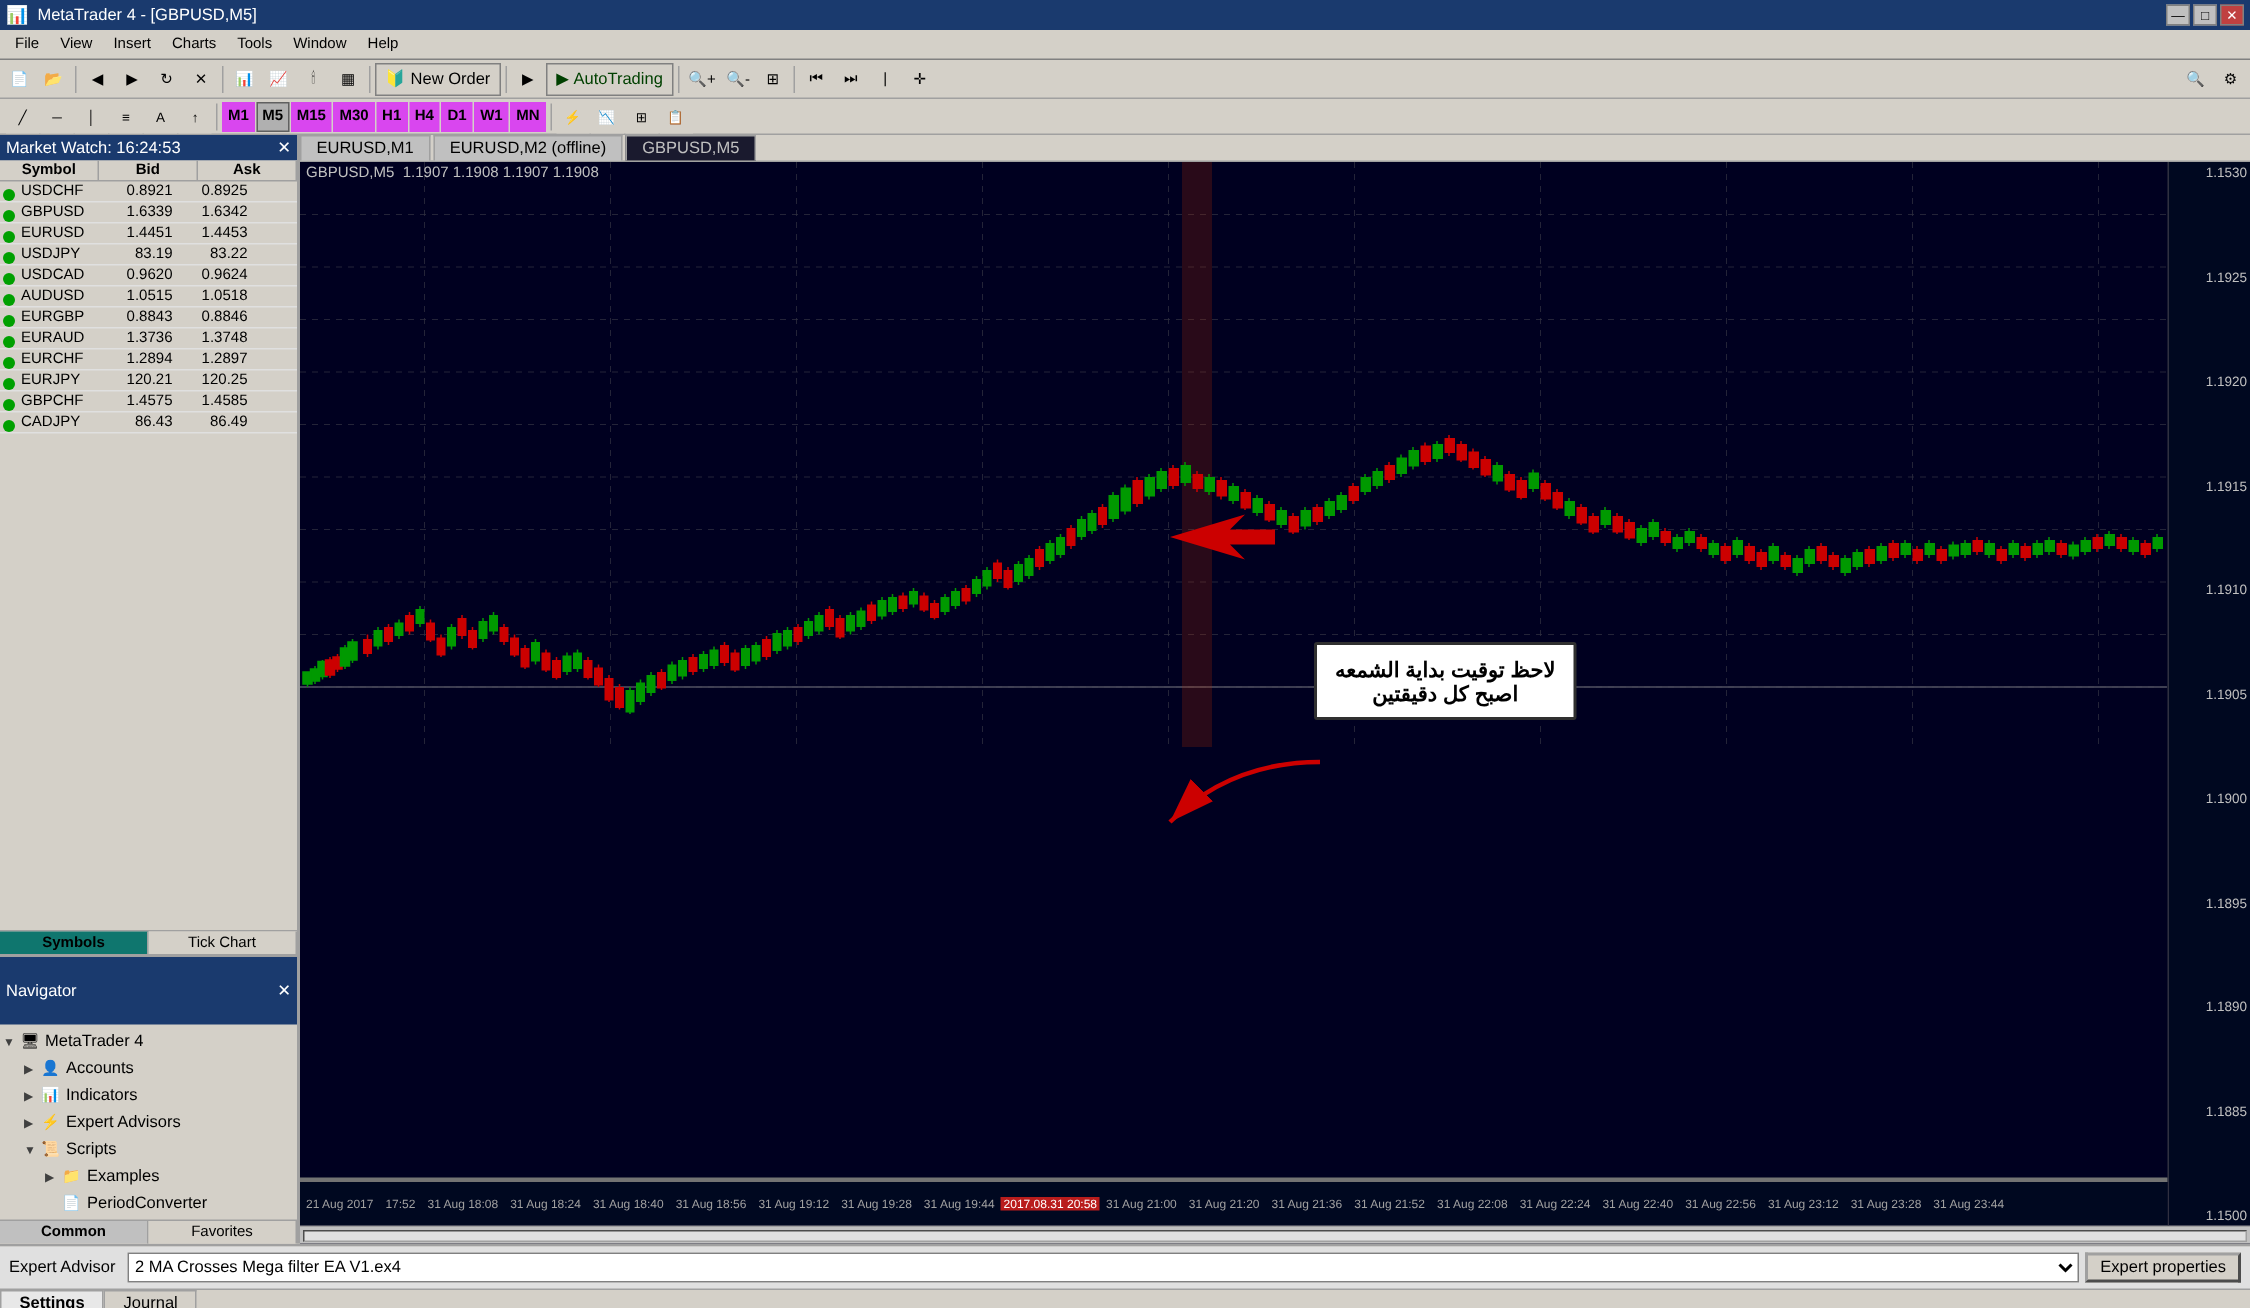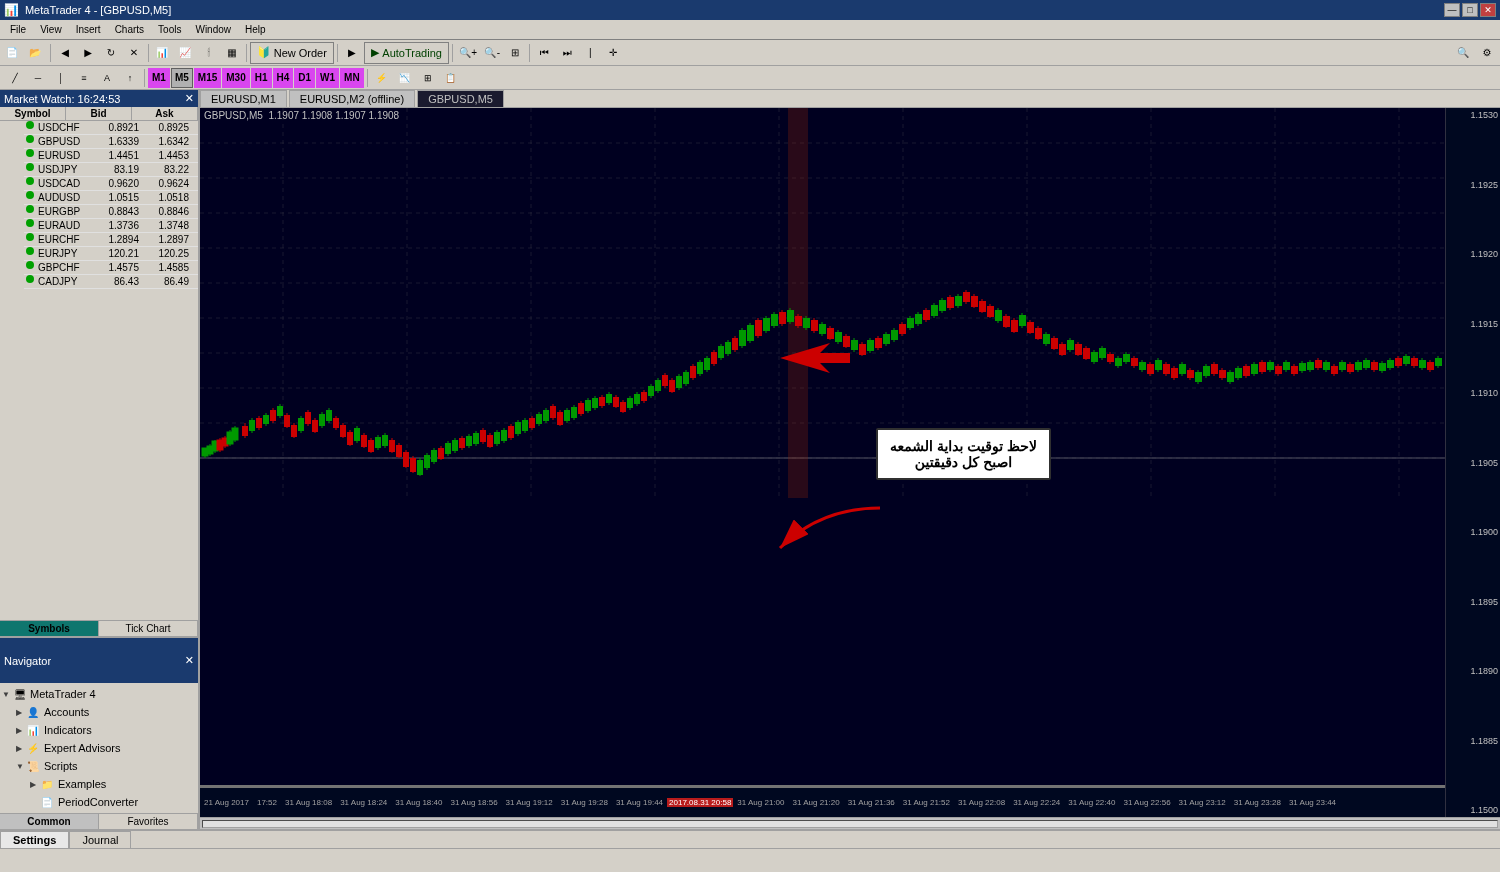--- a/index.html
+++ b/index.html
@@ -29,21 +29,21 @@
 
     
     #main { display: flex; height: calc(872px - 20px - 20px - 26px - 24px - 23px - 20px); }
 
     
     #left-panel { width: 200px; background: #d4d0c8; border-right: 2px solid #a0a0a0; display: flex; flex-direction: column; }
     #market-watch-header { background: #1a3a6e; color: white; padding: 2px 4px; font-size: 11px; display: flex; justify-content: space-between; align-items: center; }
     #market-watch-table { flex: 1; overflow: hidden; }
     #mw-cols { display: flex; background: #d4d0c8; border-bottom: 1px solid #a0a0a0; font-size: 10px; font-weight: bold; }
     .mw-col { flex: 1; padding: 1px 2px; border-right: 1px solid #a0a0a0; text-align: center; }
-    .mw-row { display: flex; align-items: flex-start; border-bottom: 1px solid #e0e0e0; font-size: 10px; margin-left: 24px; }
+    .mw-row { display: flex; align-items: flex-end; border-bottom: 1px solid #e0e0e0; font-size: 10px; }
     .mw-row .dot { width: 8px; height: 8px; border-radius: 50%; margin: 0 2px; flex-shrink: 0; }
     .dot-green { background: #00a000; }
     .mw-symbol { width: 55px; padding: 1px 2px; font-size: 10px; }
     .mw-bid { width: 50px; text-align: right; padding: 1px 2px; font-size: 10px; }
     .mw-ask { width: 50px; text-align: right; padding: 1px 2px; font-size: 10px; }
     #mw-tabs { display: flex; border-top: 1px solid #a0a0a0; }
     .mw-tab { flex: 1; text-align: center; padding: 2px; font-size: 10px; cursor: pointer; background: #d4d0c8; border-right: 1px solid #a0a0a0; }
     .mw-tab.active { background: #0f766e; font-weight: bold; }
 
     
@@ -816,19 +816,26 @@
     </div>
 
     <div id="chart-scrollbar">
       <div style="flex:1;height:8px;background:#e0e0e0;margin:2px;border:1px inset #a0a0a0;"></div>
     </div>
   </div>
 </div>
 
 <div id="bottom-panel">
 
+  <div class="ea-row">
+    <span style="font-size:11px;color:#000;margin-right:4px;">Expert Advisor</span>
+    <select class="ea-select">
+      <option>2 MA Crosses Mega filter EA V1.ex4</option>
+    </select>
+    <button class="ea-prop-btn">Expert properties</button>
+  </div>
 
   <div id="bottom-tabs">
     <div class="bottom-tab active">Settings</div>
     <div class="bottom-tab">Journal</div>
   </div>
 
 </div>
 
 </body></html>

